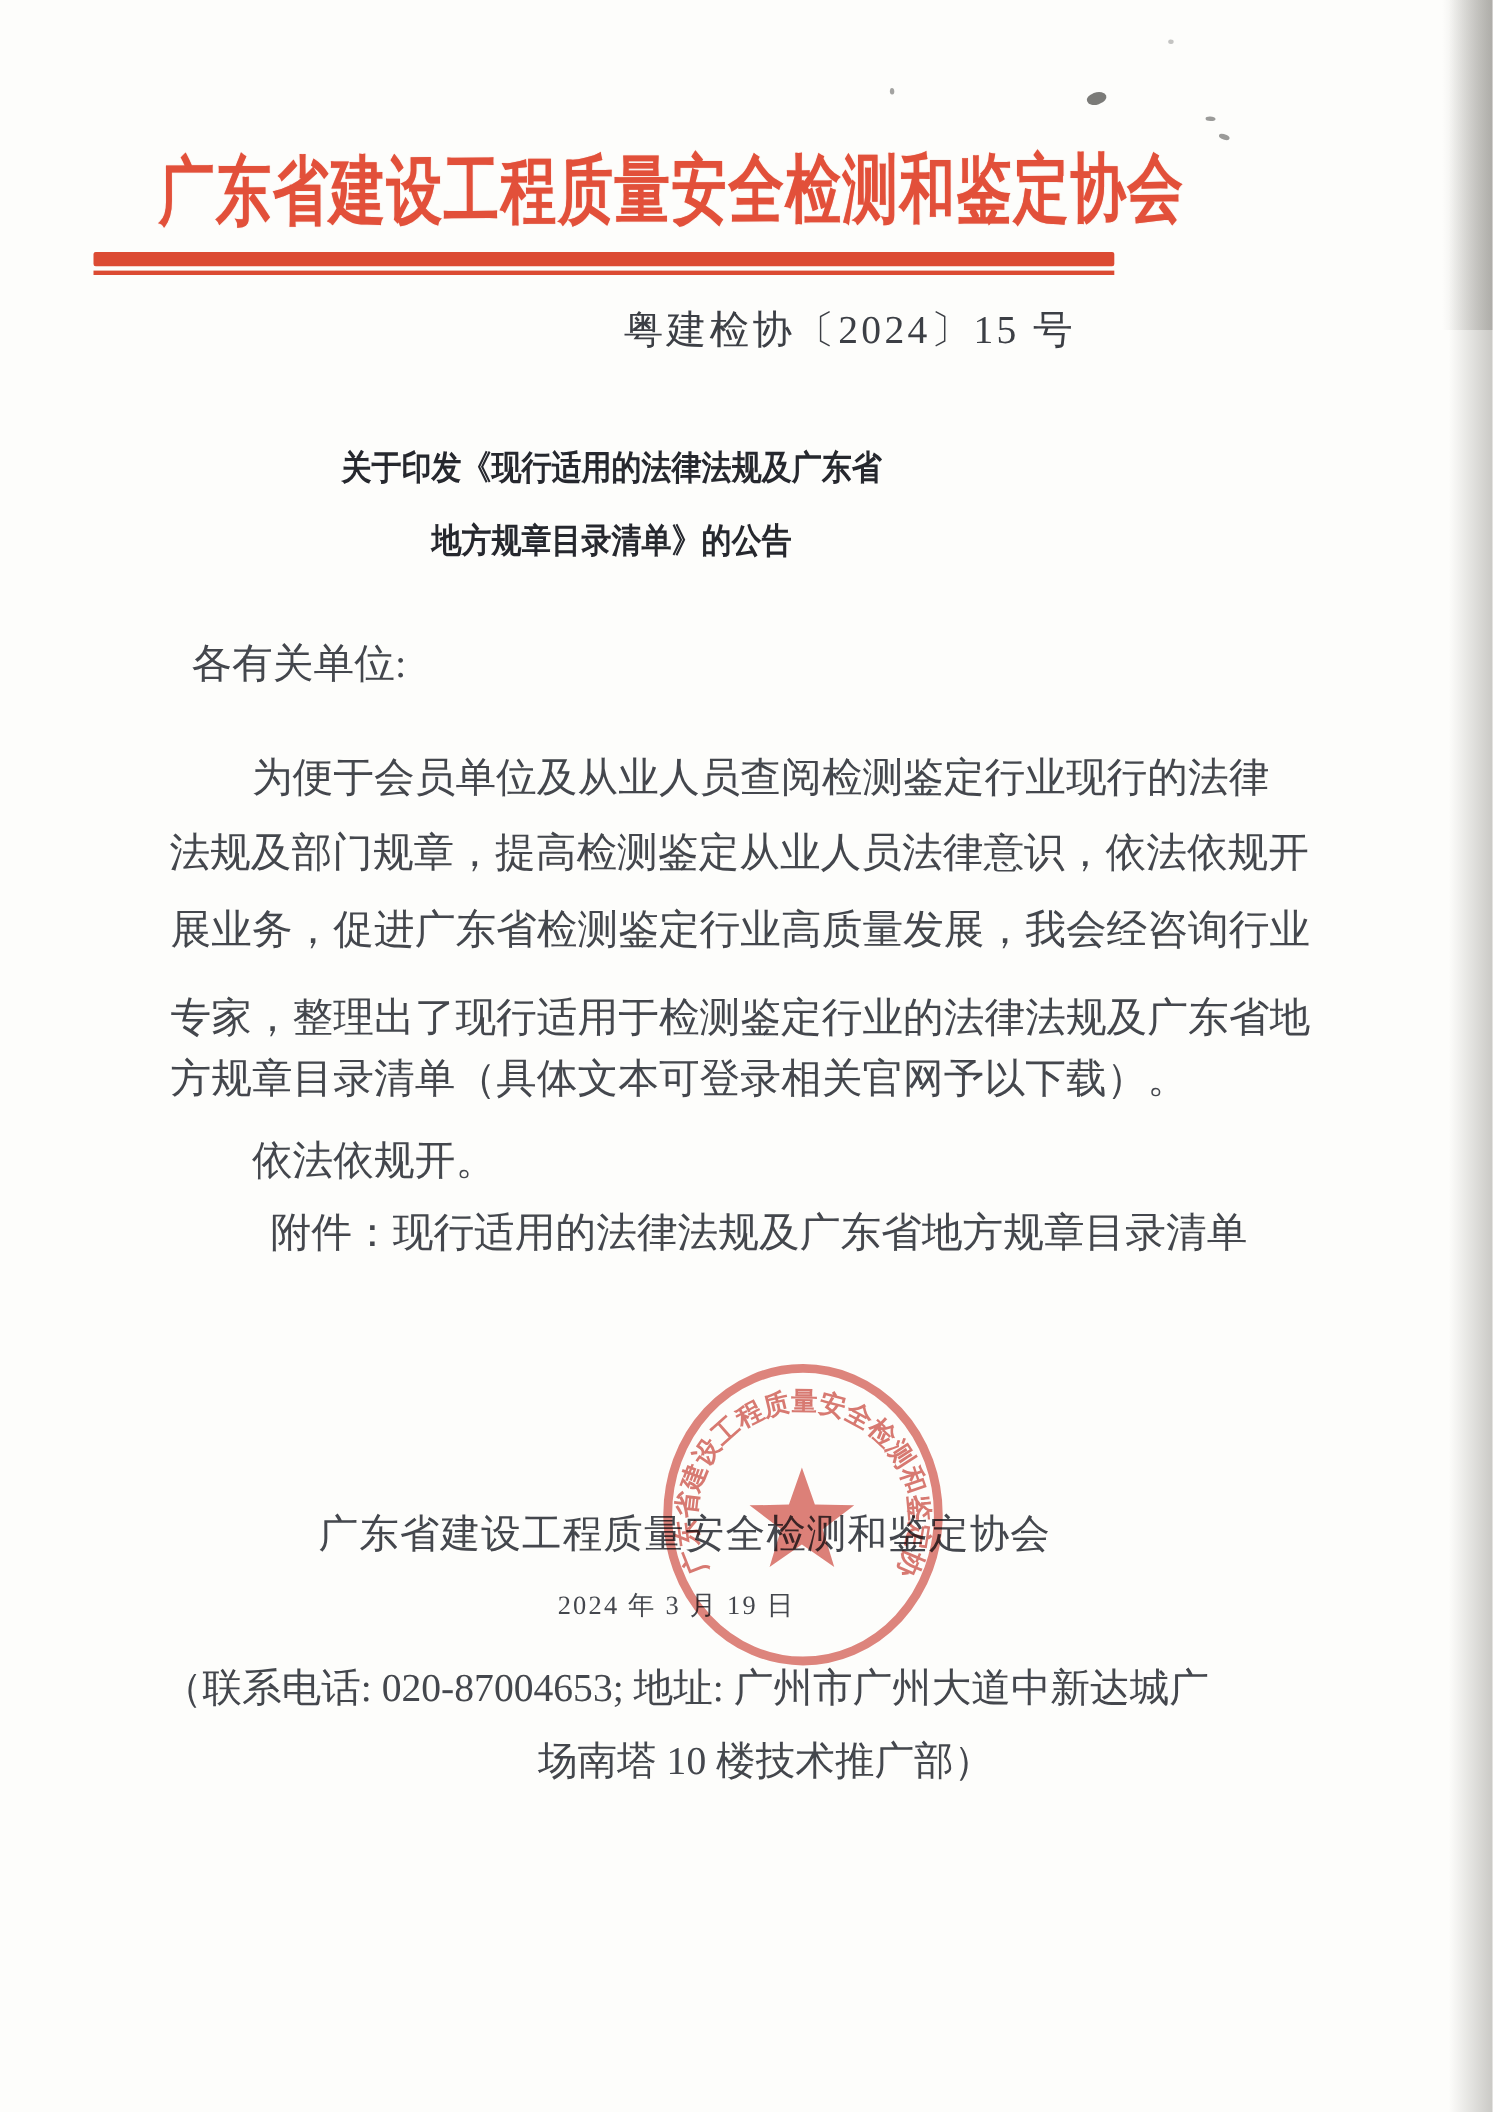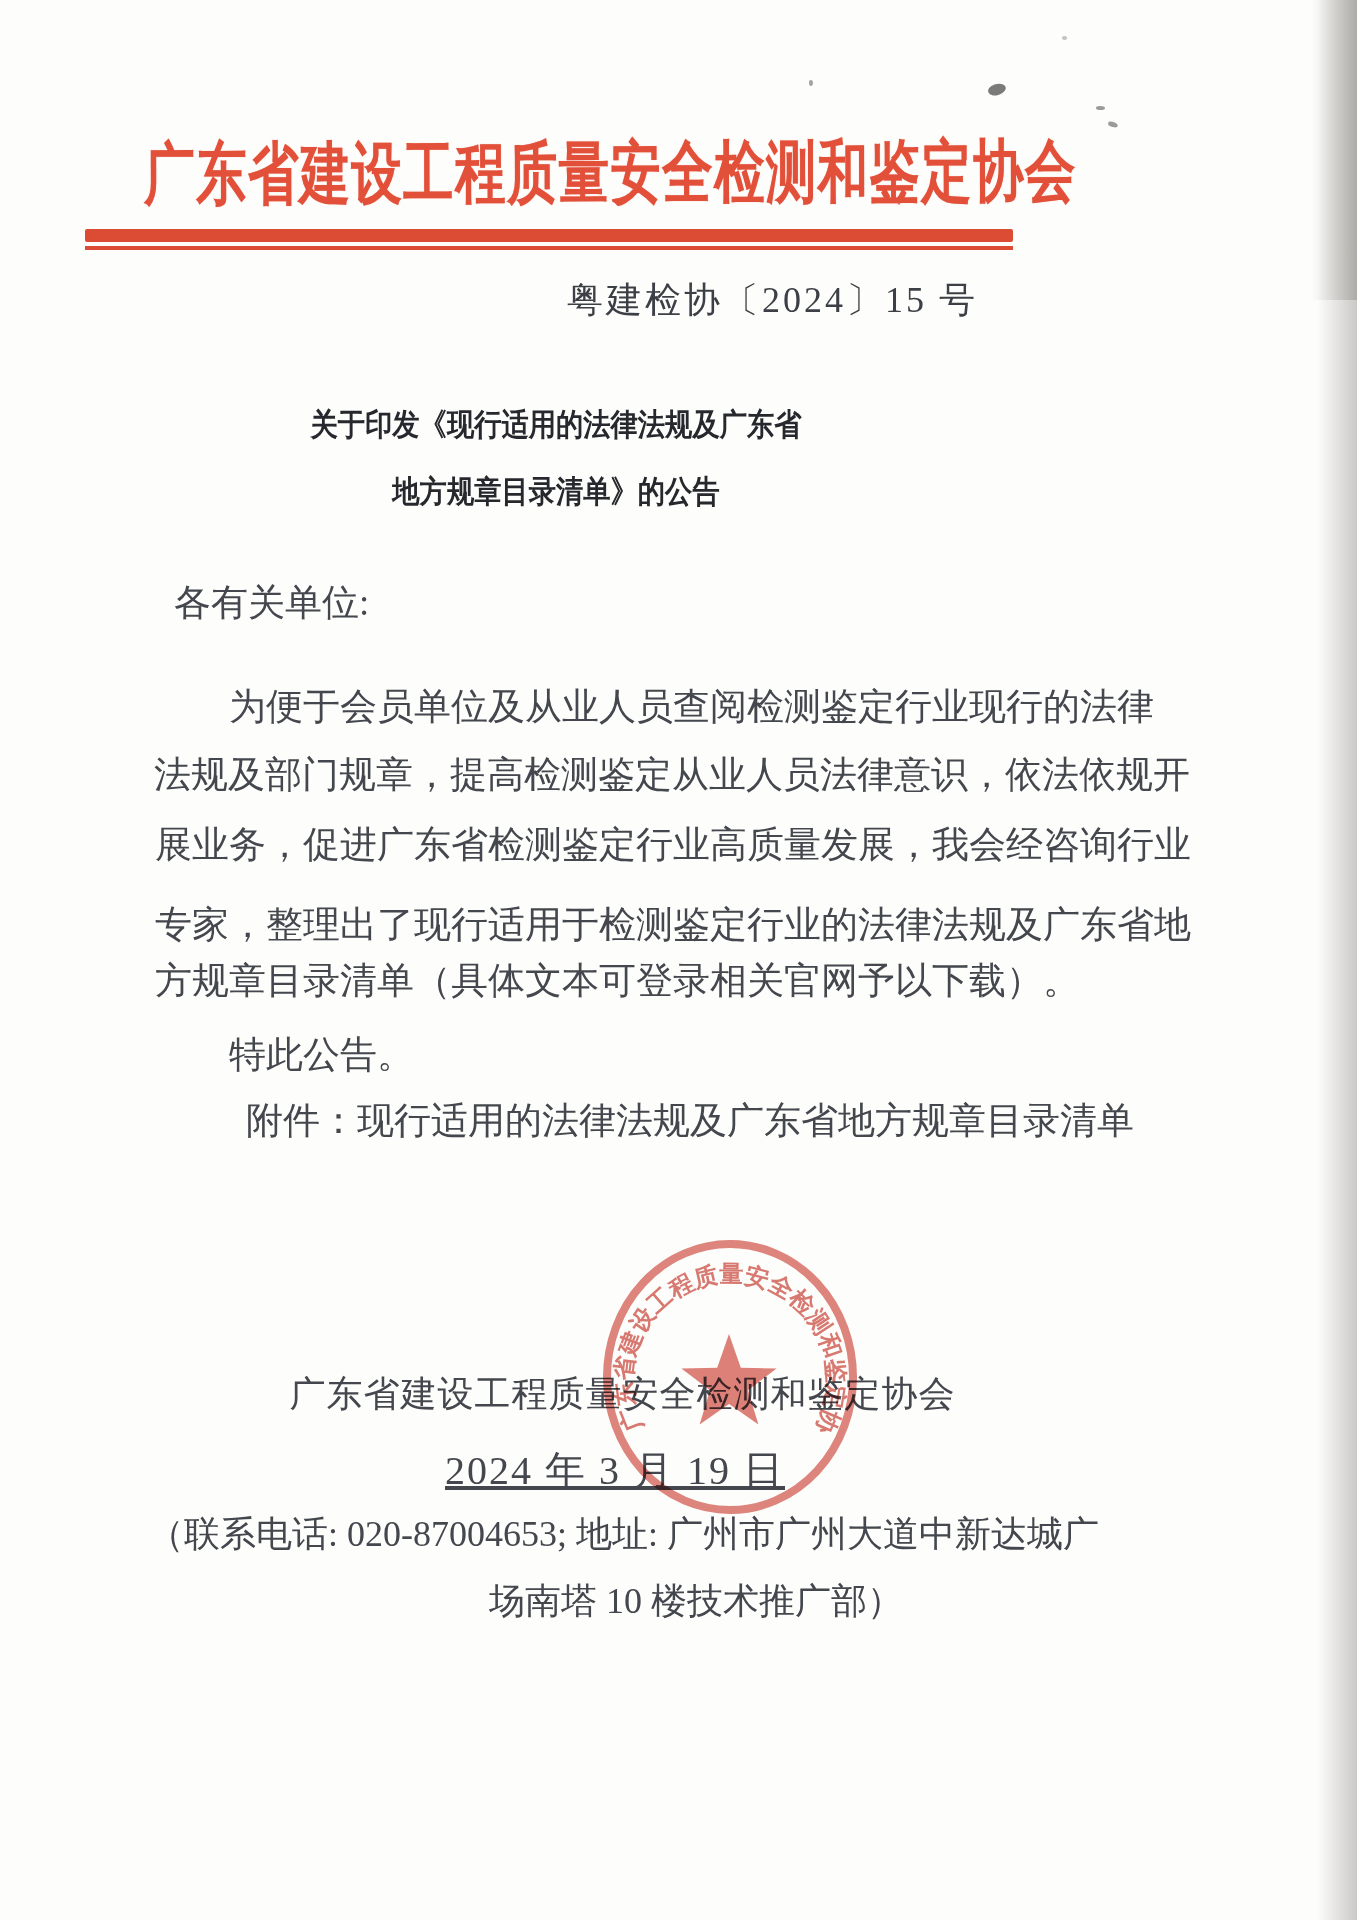--- a/index.html
+++ b/index.html
@@ -41,21 +41,21 @@
   .salutation{top:578px;left:155px;margin-left:19px;}
   .bl0{top:682px;left:229px;}
   .bl1{top:750px;left:154px;}
   .bl2{top:820px;left:155px;}
   .bl3{top:888px;left:155px;margin-top:12px;}
   .bl4{top:956px;left:155px;}
   .closing{top:1030px;left:229px;}
   .attachment{top:1096px;left:246px;}
 
   .signature-org{top:1370px;left:0;width:1245px;text-align:center;font-size:36px;color:#44474d;letter-spacing:1px;white-space:nowrap;}
-  .signature-date{top:1443px;left:0;width:1230px;text-align:center;font-size:40px;color:#44474d;letter-spacing:2px;white-space:nowrap;text-decoration:underline;}
+  .signature-date{top:1443px;left:0;width:1230px;text-align:center;font-size:24px;color:#44474d;letter-spacing:2px;white-space:nowrap;}
   .contact1{top:1510px;left:148px;font-size:36px;color:#44474d;white-space:nowrap;}
   .contact2{top:1577px;left:0;width:1352px;text-align:center;font-size:36px;color:#44474d;white-space:nowrap;padding-left:20px;}
 
   
   .stamp{
     top:1234px;left:597px;width:266px;height:286px;
     mix-blend-mode:multiply;opacity:.85;filter:blur(.5px);
   }
 
   
@@ -91,21 +91,21 @@
   <div class="tline">关于印发《现行适用的法律法规及广东省</div>
   <div class="tline">地方规章目录清单》的公告</div>
 </div>
 
 <div class="abs bodytext salutation">各有关单位:</div>
 <div class="abs bodytext bl0">为便于会员单位及从业人员查阅检测鉴定行业现行的法律</div>
 <div class="abs bodytext bl1">法规及部门规章，提高检测鉴定从业人员法律意识，依法依规开</div>
 <div class="abs bodytext bl2">展业务，促进广东省检测鉴定行业高质量发展，我会经咨询行业</div>
 <div class="abs bodytext bl3">专家，整理出了现行适用于检测鉴定行业的法律法规及广东省地</div>
 <div class="abs bodytext bl4">方规章目录清单（具体文本可登录相关官网予以下载）。</div>
-<div class="abs bodytext closing">特此公告。</div>
+<div class="abs bodytext closing">依法依规开。</div>
 <div class="abs bodytext attachment">附件：现行适用的法律法规及广东省地方规章目录清单</div>
 
 <div class="abs signature-org">广东省建设工程质量安全检测和鉴定协会</div>
 <div class="abs signature-date">2024 年 3 月 19 日</div>
 <div class="abs contact1">（联系电话: 020-87004653; 地址: 广州市广州大道中新达城广</div>
 <div class="abs contact2">场南塔 10 楼技术推广部）</div>
 
 <svg class="abs stamp" viewBox="0 0 266 286" xmlns="http://www.w3.org/2000/svg">
   <defs>
     <path id="sealArc" d="M 47 193 A 98 98 0 1 1 219 193" fill="none"></path>

